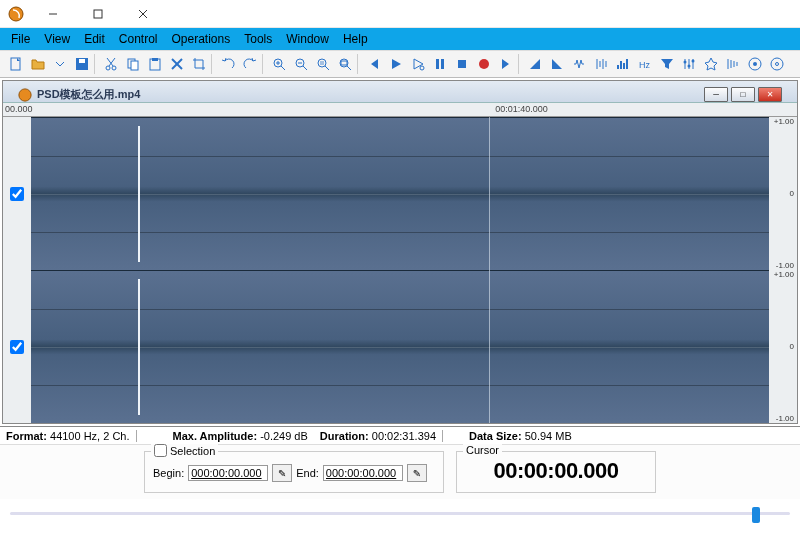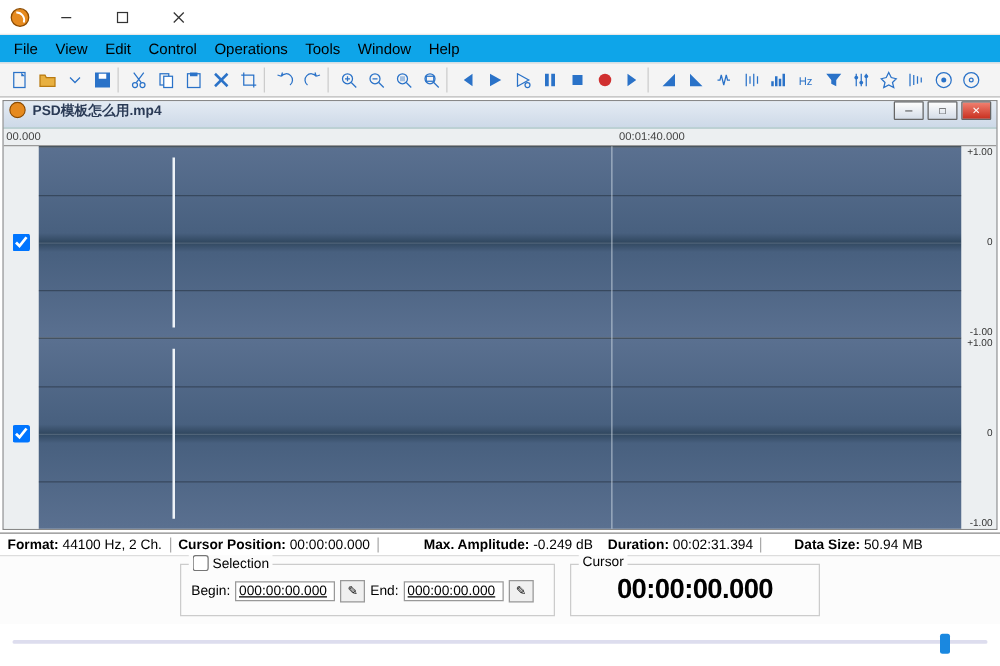--- a/index.html
+++ b/index.html
@@ -13,21 +13,21 @@
 
 .menubar { height: 22px; display: flex; align-items: center; padding: 0 4px; background: #0ea5e9; }
 .menubar span { padding: 0 7px; font-size: 12px; color: #000; }
 
 .toolbar { height: 28px; display: flex; align-items: center; padding: 2px 4px; background: #f4f4f4; border-top: 1px solid #ddd; border-bottom: 1px solid #bbb; gap: 2px; }
 .tbtn { width: 20px; height: 20px; display: flex; align-items: center; justify-content: flex-end; color: #2a72c8; }
 .tbtn svg { width: 16px; height: 16px; }
 .tsep { width: 1px; height: 20px; background: #ccc; margin: 0 2px; }
 
 .docwin { margin: 2px; border: 1px solid #888; background: #eceff1; height: 344px; display: flex; flex-direction: column; }
-.docwin-title { height: 22px; background: linear-gradient(#e4ebf3,#cdd9e8); display: flex; align-items: flex-start; padding: 0 4px; border-bottom: 1px solid #9bb; }
+.docwin-title { height: 22px; background: linear-gradient(#e4ebf3,#cdd9e8); display: flex; align-items: flex-end; padding: 0 15px; border-bottom: 1px solid #9bb; }
 .docwin-title .icon { width: 14px; height: 14px; margin-right: 5px; }
 .docwin-title .t { font-size: 11px; font-weight: bold; color: #2a3a55; flex: 1; }
 .docbtns { display: flex; gap: 3px; }
 .docbtn { width: 24px; height: 15px; border: 1px solid #666; background: linear-gradient(#fdfdfd,#d5dde8); font-size: 8px; display: flex; align-items: center; justify-content: center; border-radius: 1px; }
 .docbtn.close { background: linear-gradient(#f08070,#c83020); color: #fff; }
 
 .timeline { height: 14px; background: #eceff1; display: flex; font-size: 9px; color: #444; padding-left: 30px; position: relative; border-bottom: 1px solid #999; }
 .tlabel { position: absolute; top: 1px; }
 
 .waves { flex: 1; display: flex; }
@@ -358,21 +358,20 @@
           <span class="ylab" style="top:0">+1.00</span>
           <span class="ylab" style="top:47%">0</span>
           <span class="ylab" style="bottom:0">-1.00</span>
         </div>
     </div>
   </div>
 </div>
 
 <div class="statusbar">
   <div class="cell"><b>Format:</b> <span>44100 Hz, 2 Ch.</span></div>
-  <div class="cell"><b>Cursor Position:</b> <span>00:00:00.000</span></div>
   <div class="cell" style="flex:0 0 30px"></div>
   <div class="cell" style="border-right:none"><b>Max. Amplitude:</b> <span>-0.249 dB</span></div>
   <div class="cell"><b>Duration:</b> <span>00:02:31.394</span></div>
   <div class="cell" style="flex:0 0 20px"></div>
   <div class="cell" style="border-right:none"><b>Data Size:</b> <span>50.94 MB</span></div>
 </div>
 
 <div class="bottompanel">
   <div class="group selgroup">
     <div class="legend">

